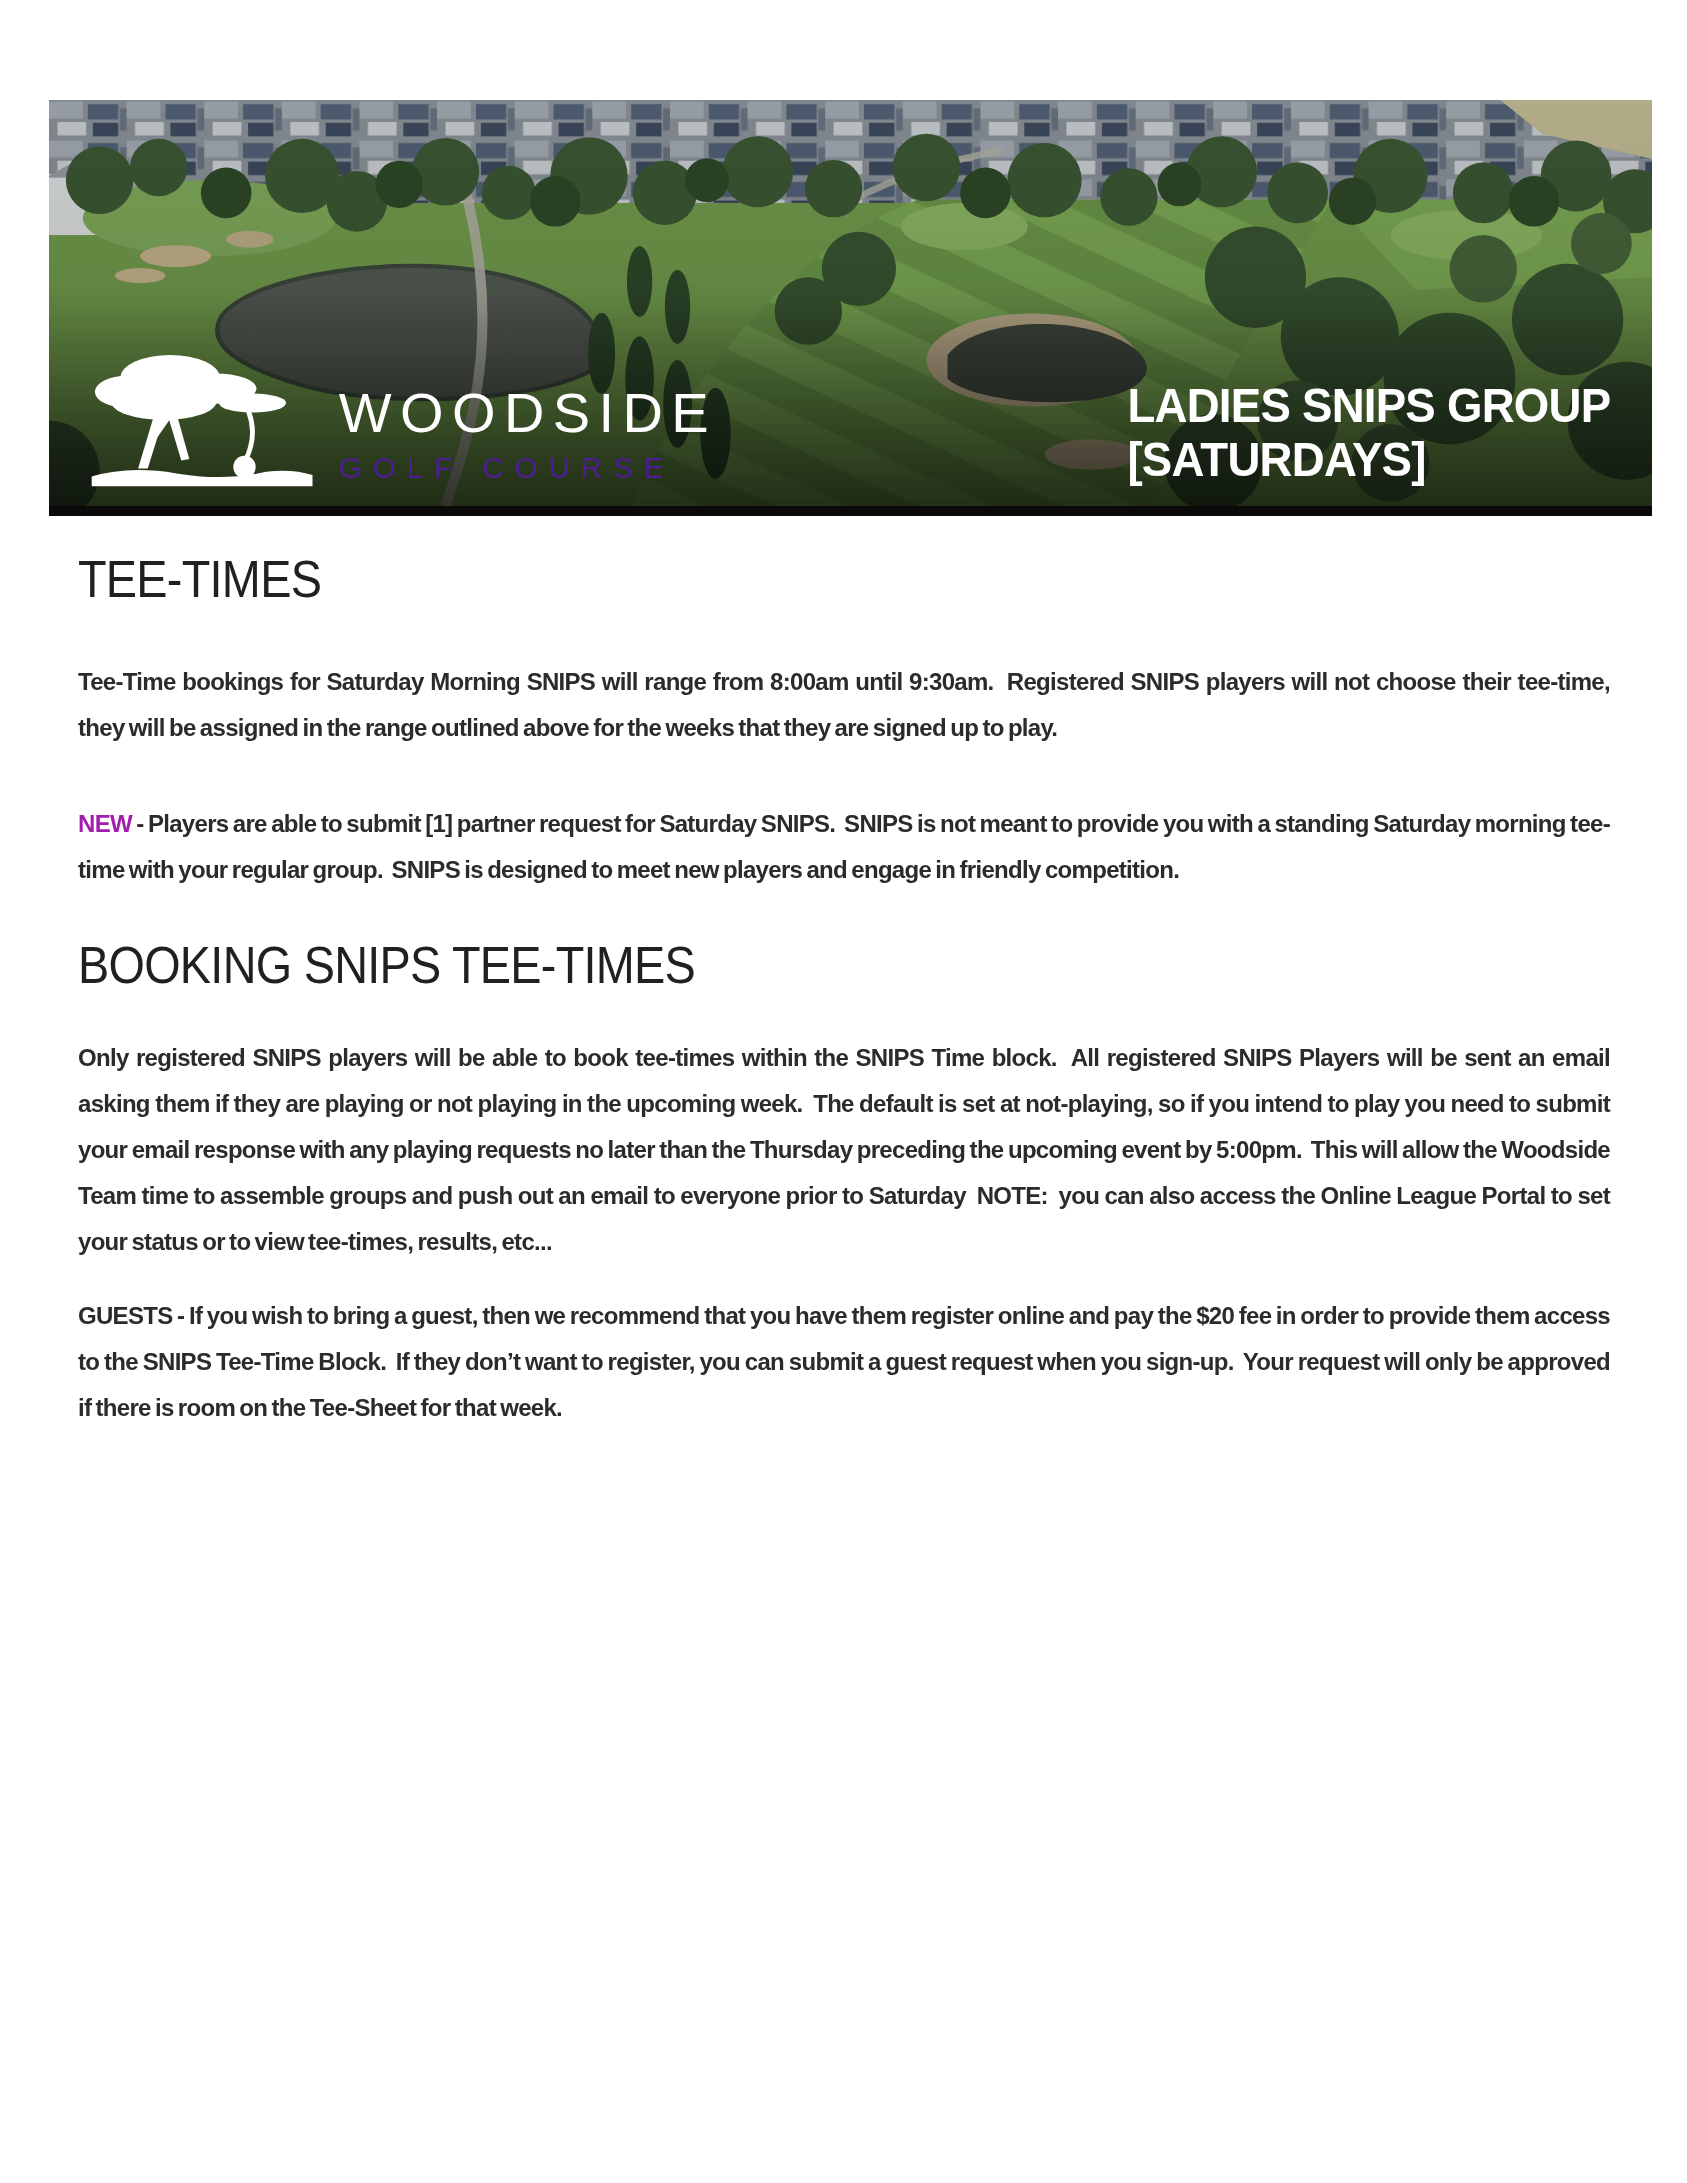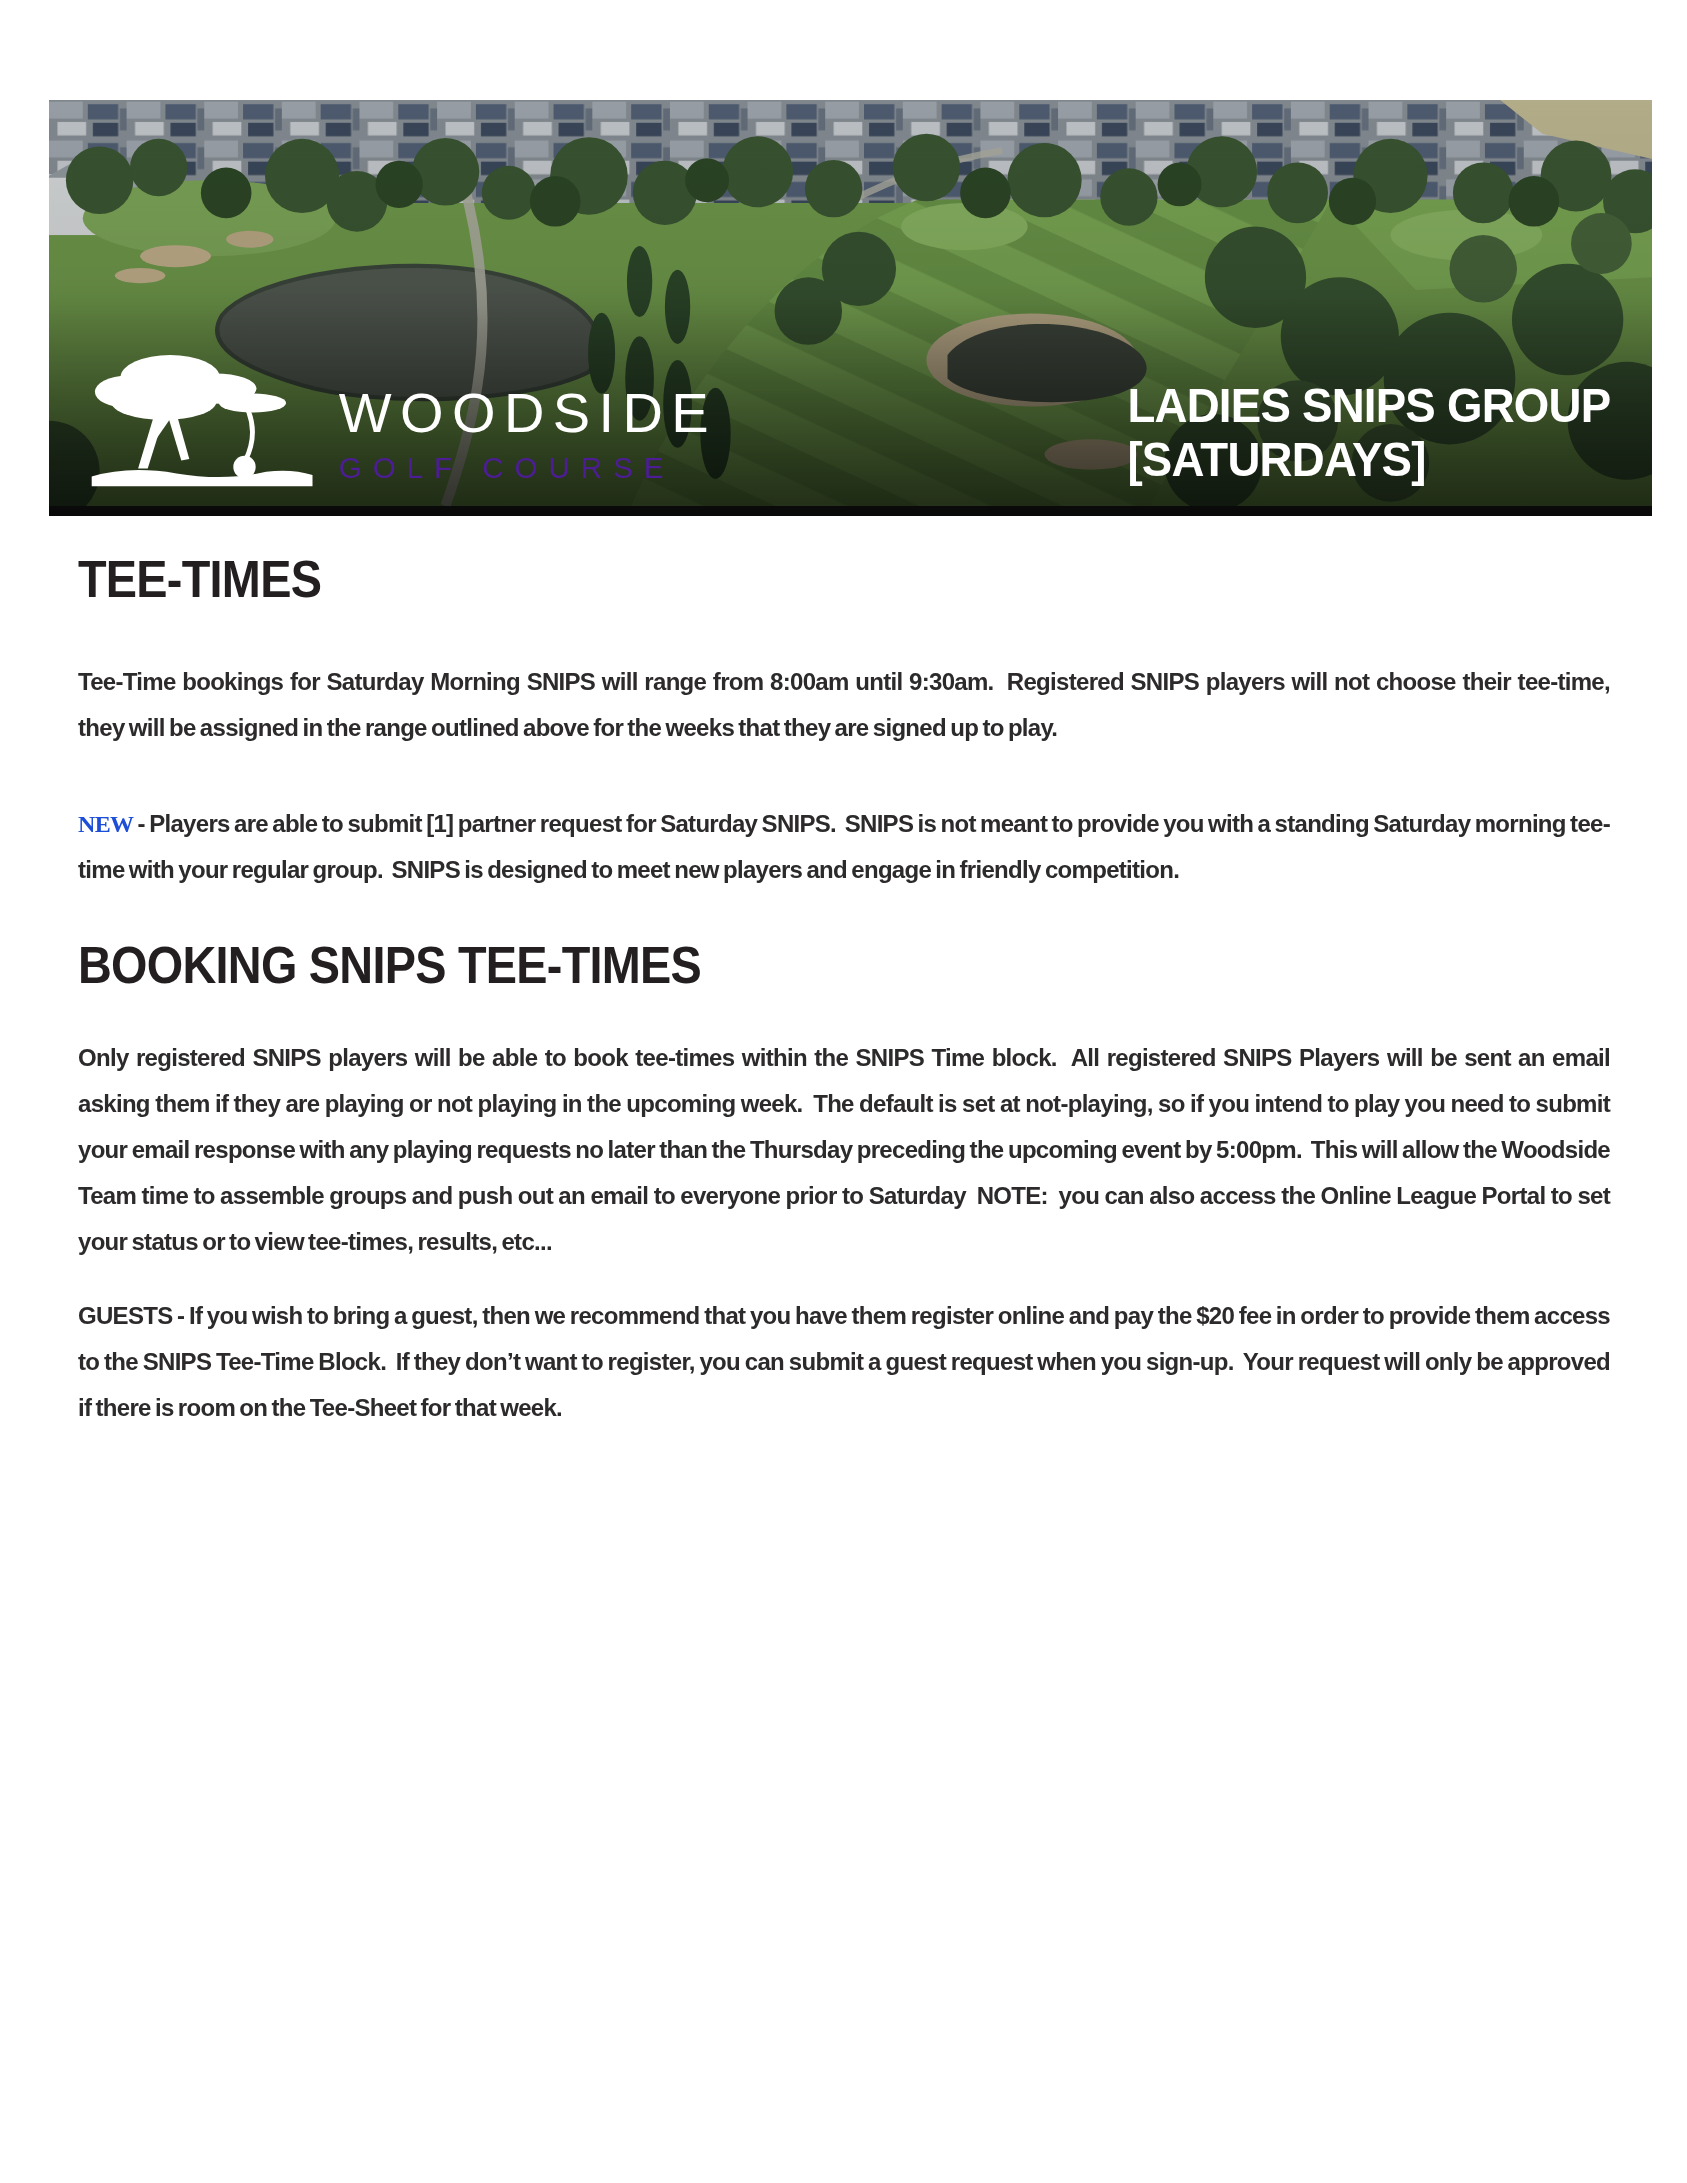--- a/index.html
+++ b/index.html
@@ -38,34 +38,34 @@
     display:block;font-weight:700;font-size:48px;line-height:54px;
     transform:scaleX(0.95);transform-origin:right center;letter-spacing:-0.8px;
     white-space:nowrap;
   }
 
   
   .content{
     position:absolute;left:78px;top:553px;width:1532px;color:#2d2a2b;
   }
   h2.sec{
-    margin:0;color:#231f20;font-size:52px;line-height:52px;font-weight:700;
+    margin:0;color:#231f20;font-size:52px;line-height:52px;font-weight:400;
   }
   h2.sec .cond{display:inline-block;transform:scaleX(0.90);transform-origin:left center;letter-spacing:-0.8px;white-space:nowrap;}
   h2.sec.second{margin-top:46px;}
   p.body{
     margin:0;font-size:24px;line-height:46px;font-weight:700;
     text-align:justify;letter-spacing:-0.7px;word-spacing:-1.7px;
     white-space:pre-wrap;color:#2d2a2b;
   }
   p.p1{margin-top:54px;}
   p.p2{margin-top:50px;}
   p.p3{margin-top:44px;}
   p.p4{margin-top:28px;}
-  .accent-new{color:#1d4ed8;font-family:Liberation Serif, serif;}
+  .accent-new{color:#a21caf;}
 </style>
 </head>
 <body>
 
 <div class="page">
 
   <div class="banner">
 
     <svg class="photo" viewBox="0 0 1900 481" preserveAspectRatio="none">
       <defs>

